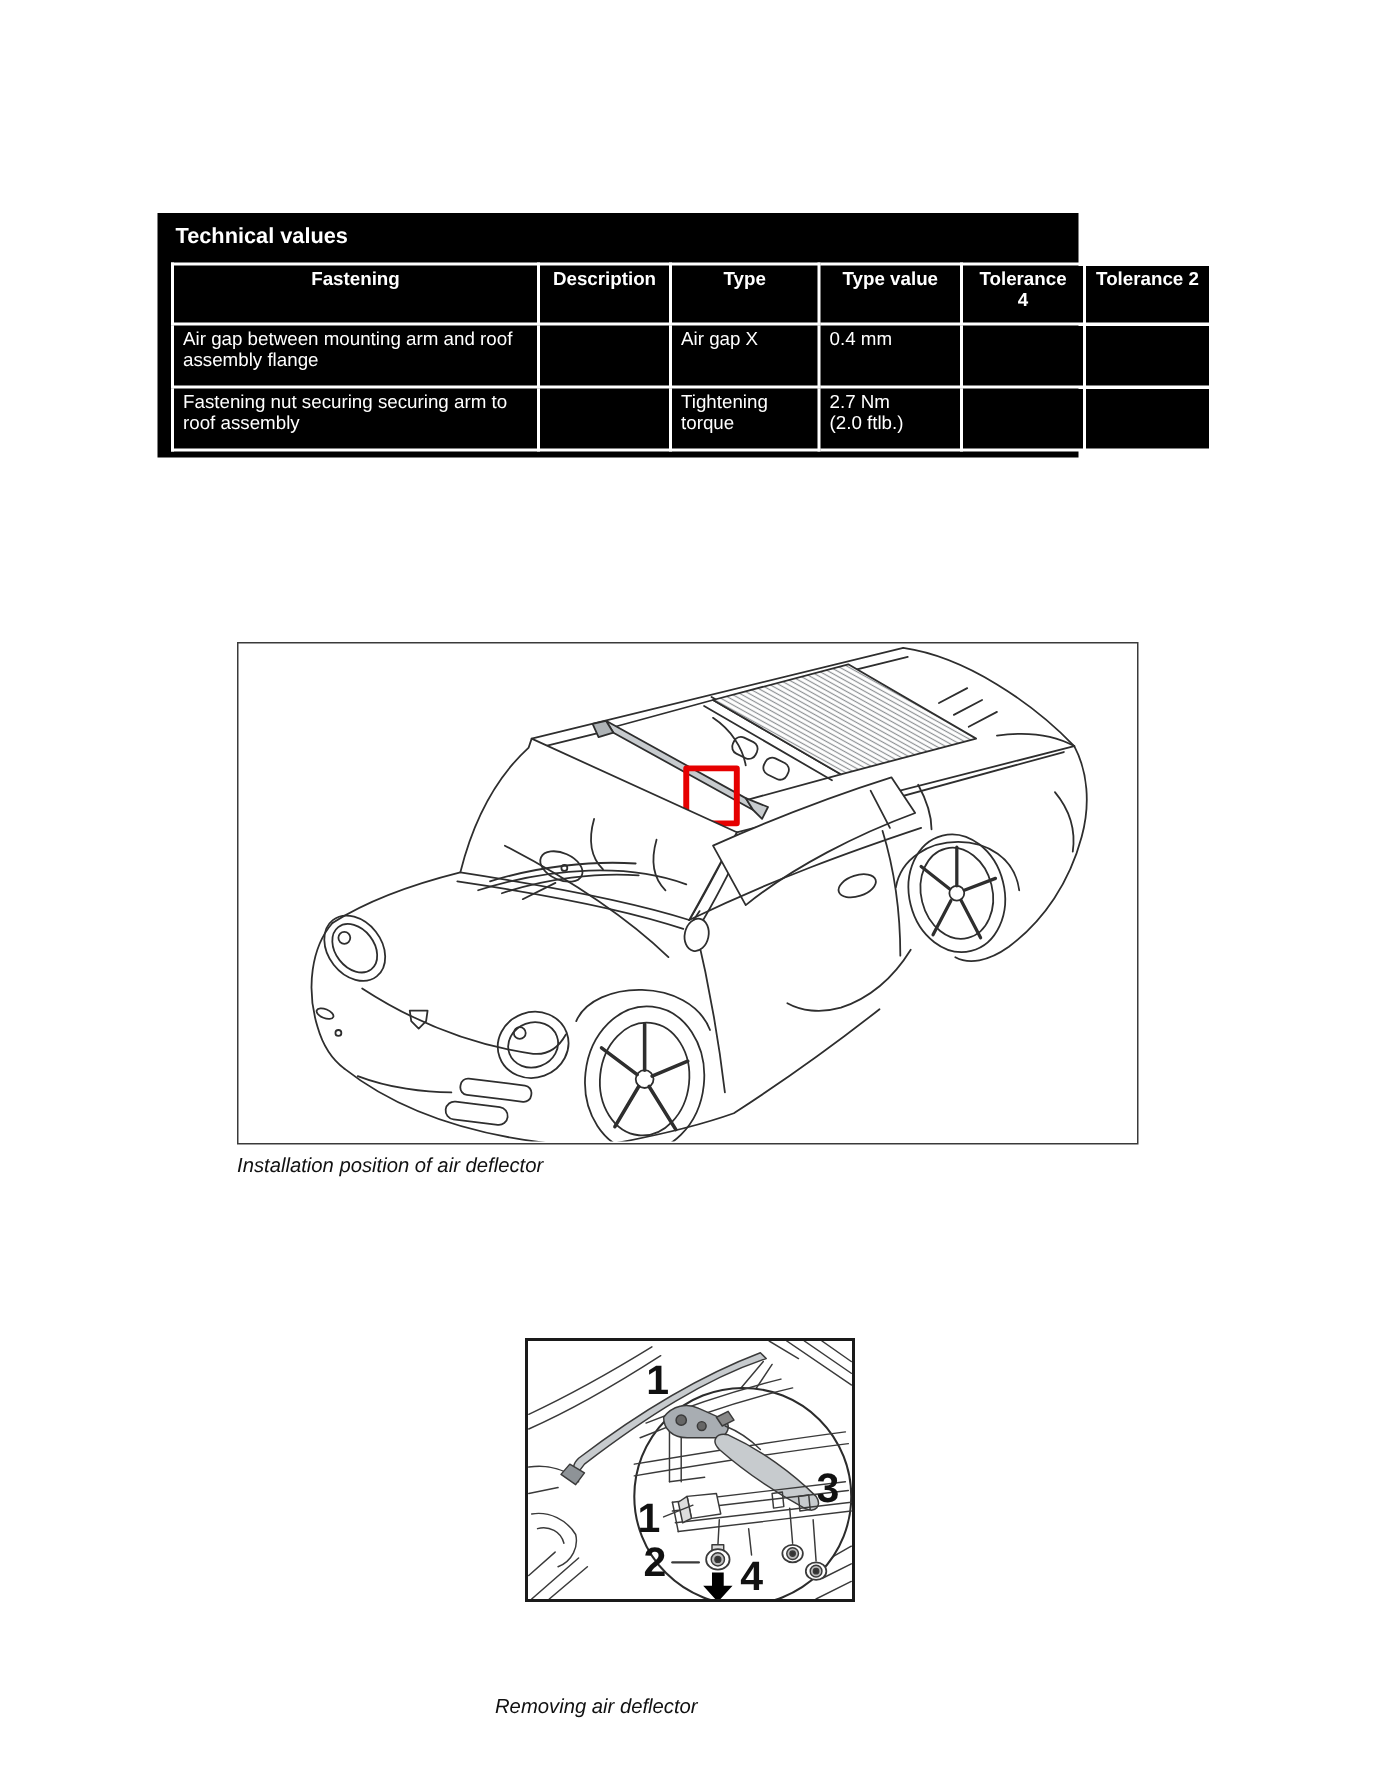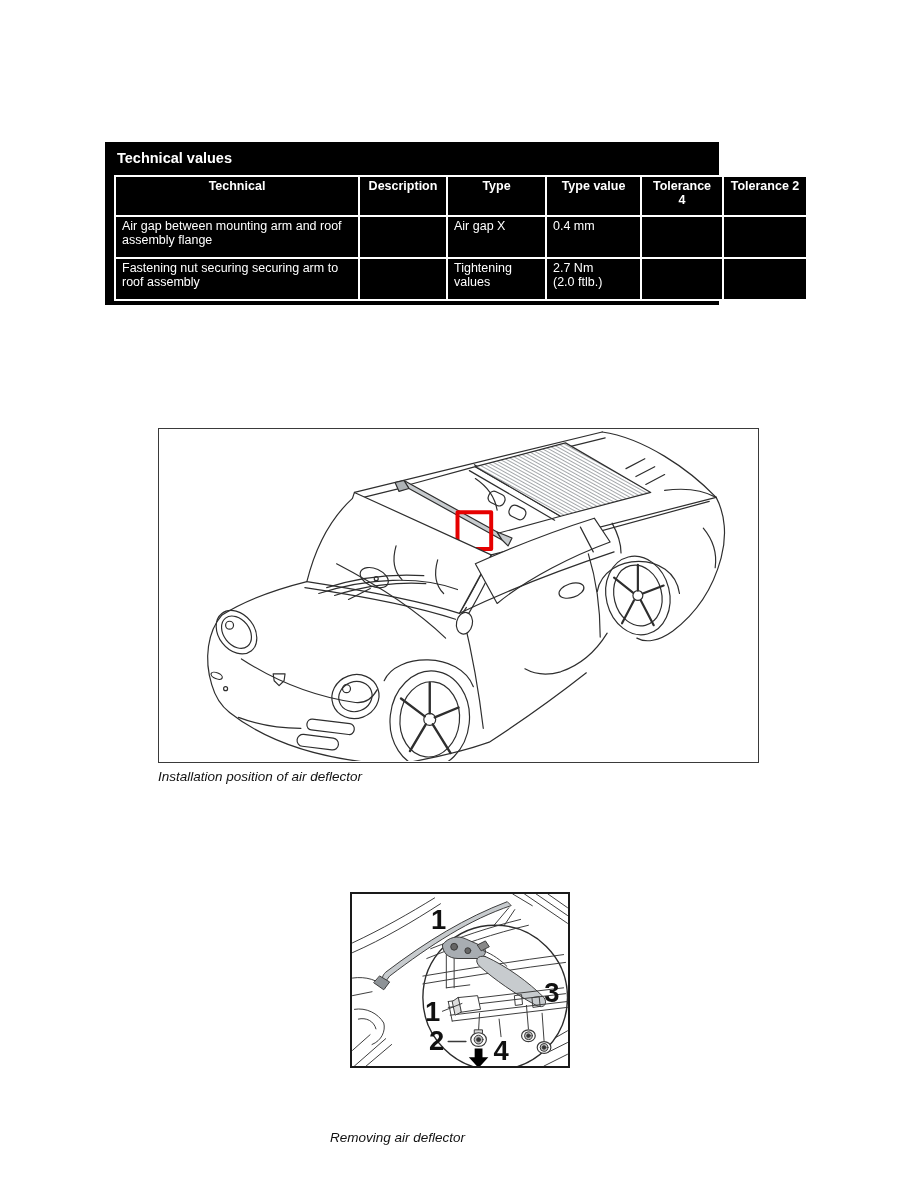--- a/index.html
+++ b/index.html
@@ -38,21 +38,21 @@
       <colgroup>
         <col style="width:244px">
           <col style="width:88px">
           <col style="width:99px">
         <col style="width:95px">
           <col style="width:82px">
           <col style="width:84px">
       </colgroup>
       <thead>
         <tr>
-          <th>Technical</th>
+          <th>Fastening</th>
           <th>Description</th>
           <th>Type</th>
           <th>Type value</th>
           <th>Tolerance 4</th>
           <th>Tolerance 2</th>
         </tr>
       </thead>
       <tbody>
         <tr>
           <td>Air gap between mounting arm and roof assembly flange</td>
@@ -61,21 +61,21 @@
           <td class="val">
             <div>0.4 mm</div>
             <div></div>
           </td>
           <td></td>
           <td></td>
         </tr>
         <tr>
           <td>Fastening nut securing securing arm to roof assembly</td>
           <td></td>
-          <td>Tightening values</td>
+          <td>Tightening torque</td>
           <td class="val">
             <div>2.7 Nm</div>
             <div>(2.0 ftlb.)</div>
           </td>
           <td></td>
           <td></td>
         </tr>
       </tbody>
     </table>
   </section>

